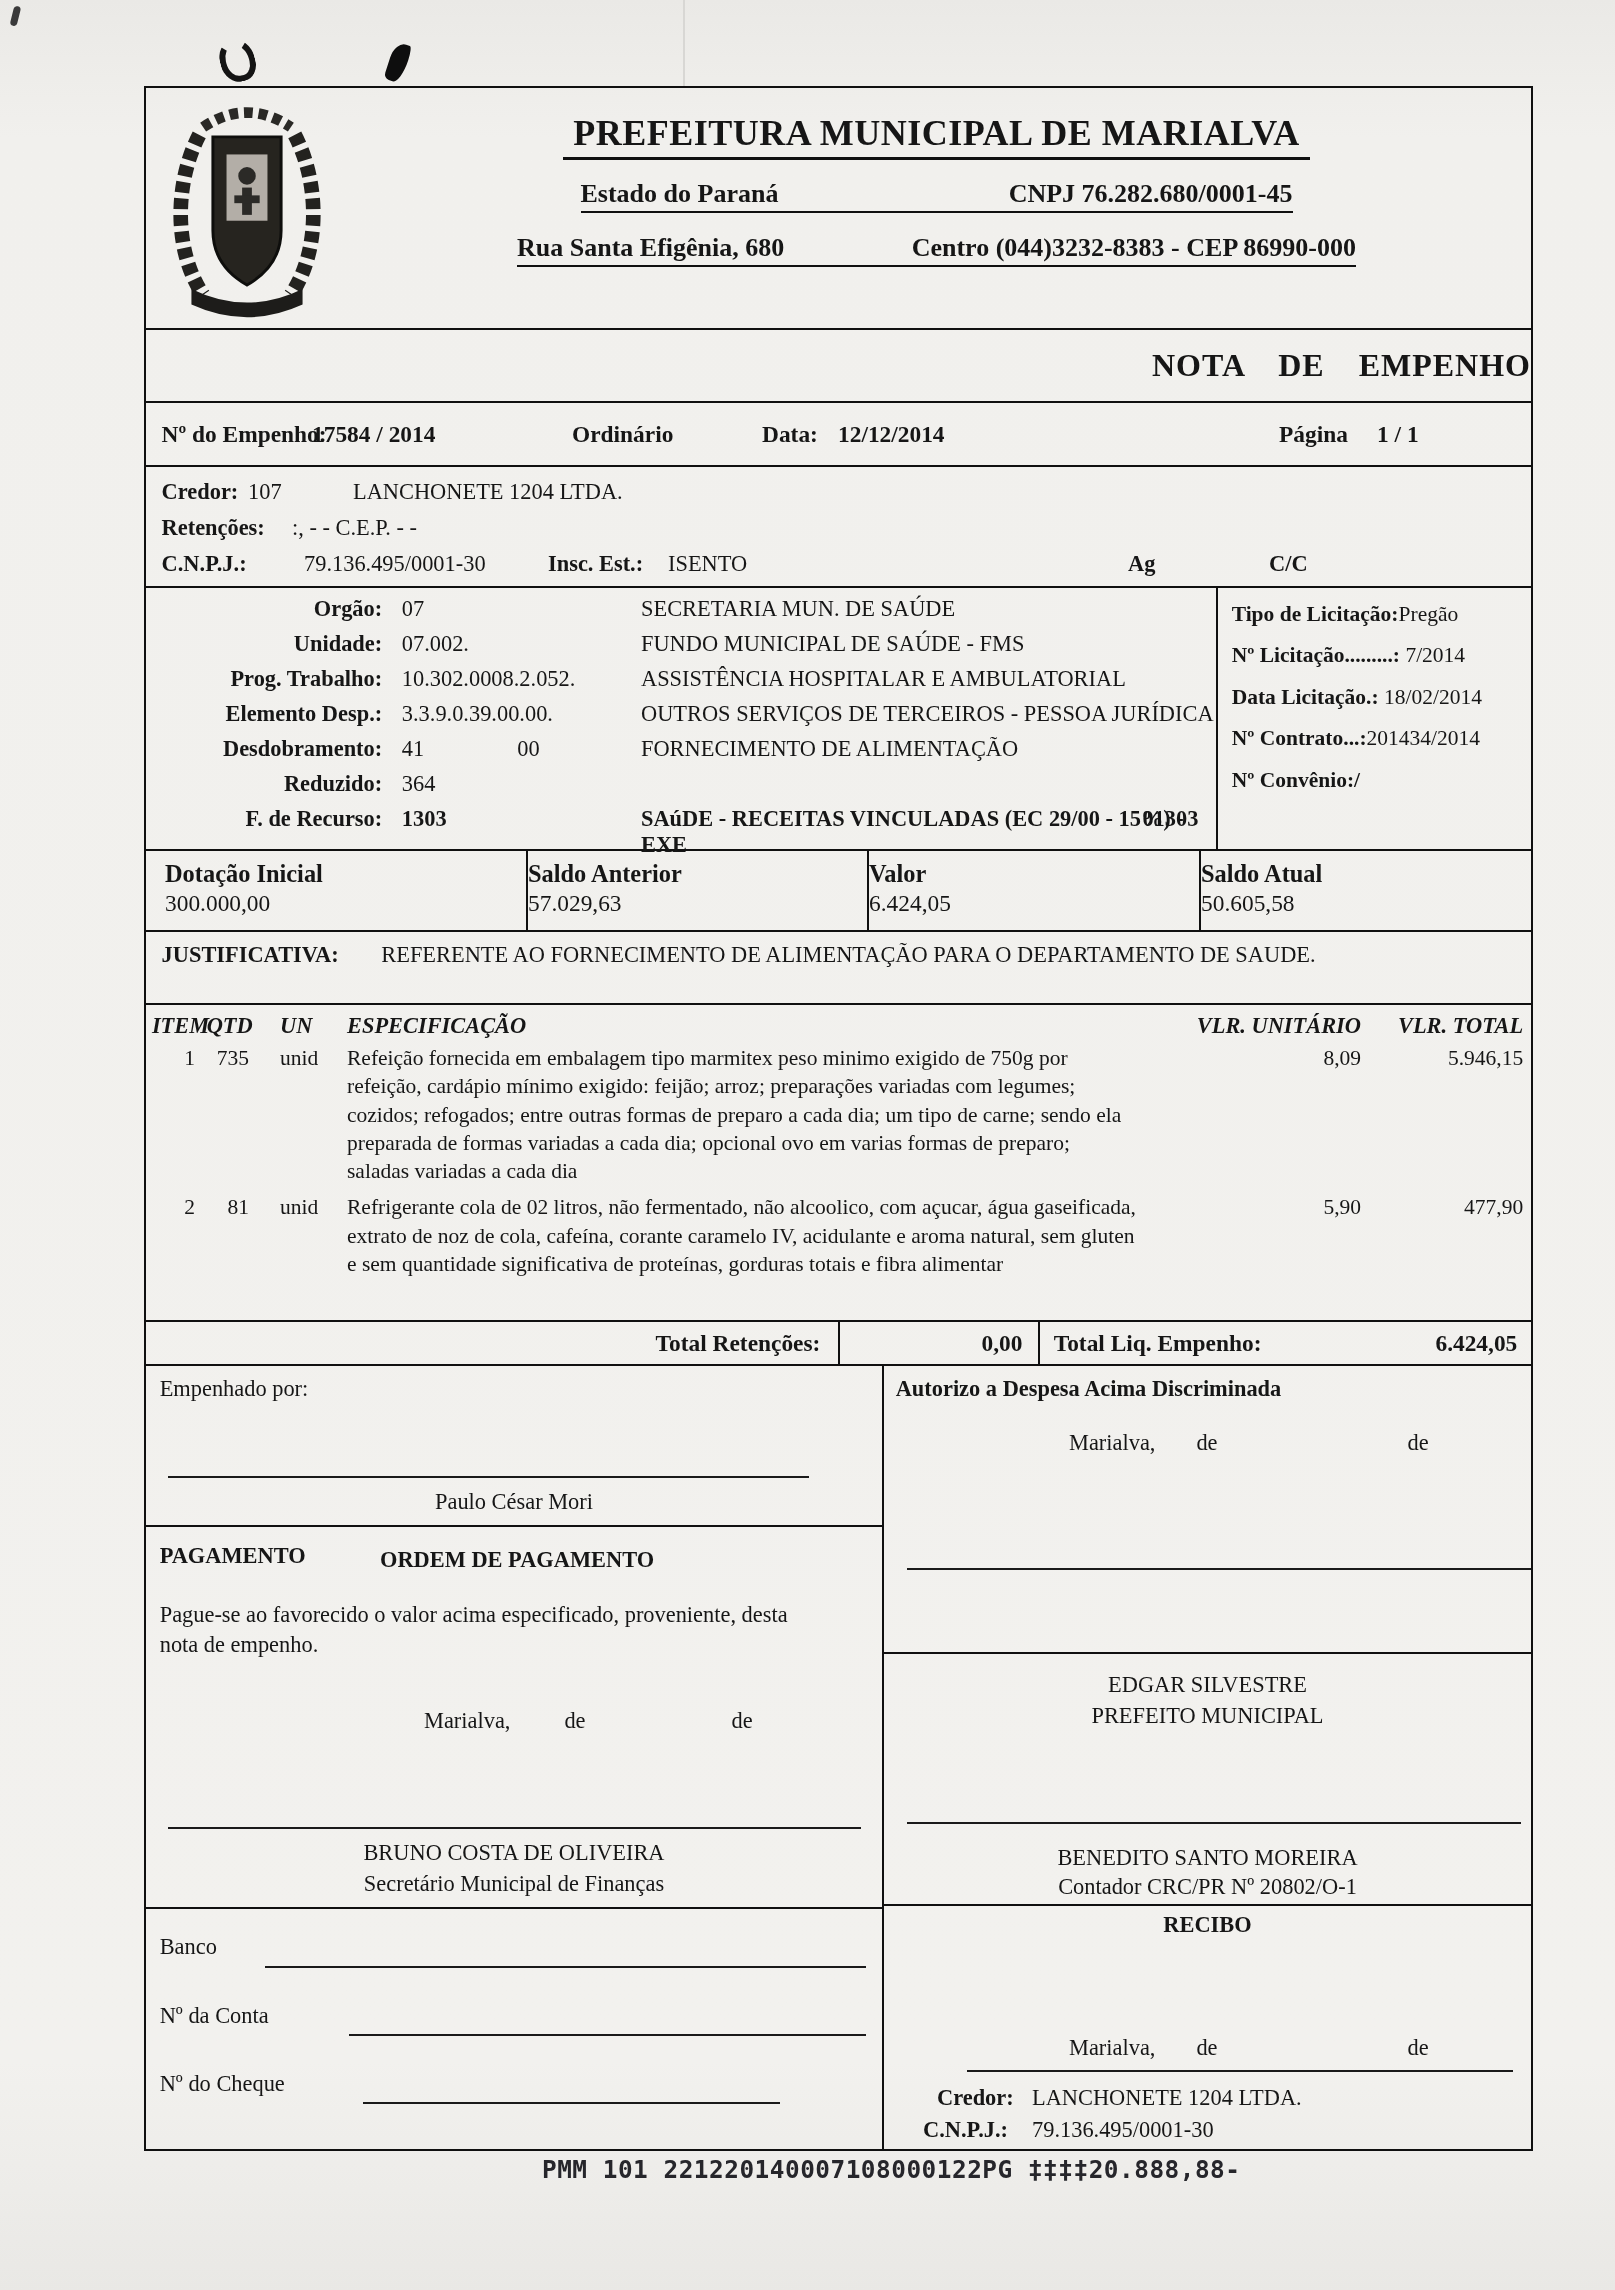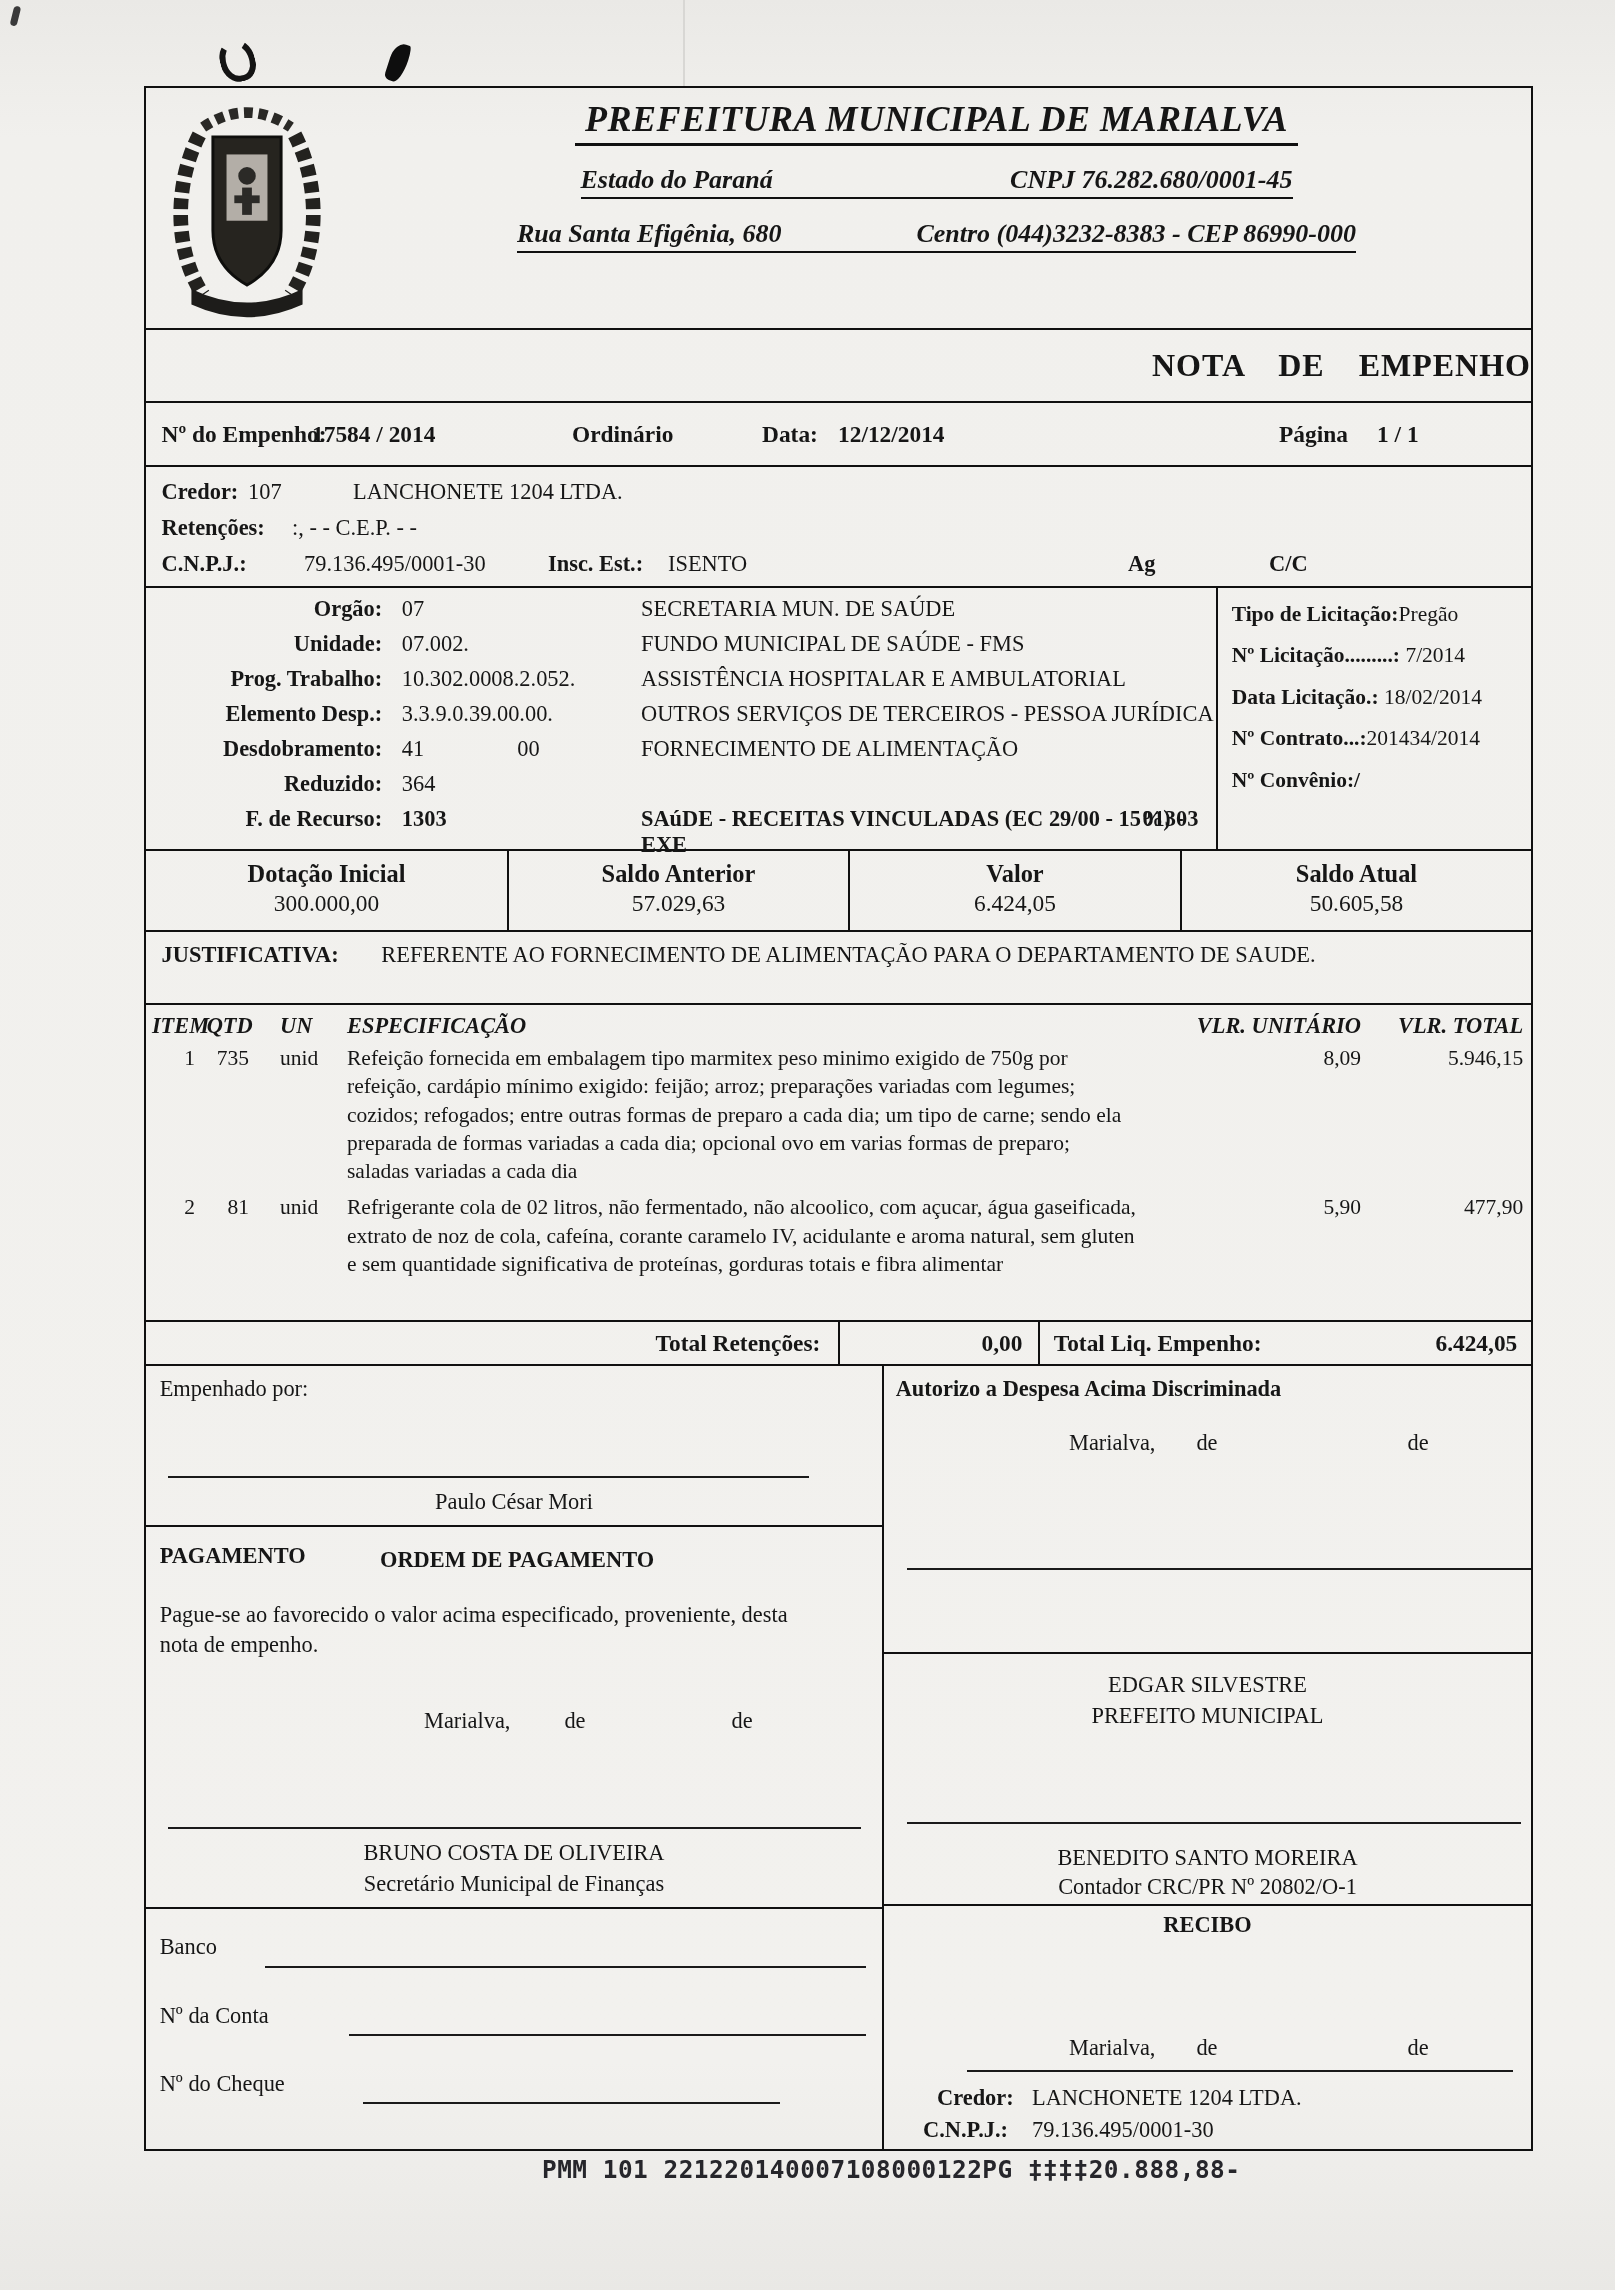--- a/index.html
+++ b/index.html
@@ -9,21 +9,21 @@
     font-family:"Liberation Serif","DejaVu Serif",serif;color:#161616;
   }
   .form{position:absolute;left:144px;top:86px;width:1389px;}
   .sec{border:2.9px solid #101010;border-top:none;box-sizing:border-box;background:transparent;}
   .sec.first{border-top:2.9px solid #101010;}
   .b{font-weight:bold;}
 
   
   .sec-header{height:244px;position:relative;}
   .logo{position:absolute;left:21.5px;top:5.9px;width:158px;height:232px;}
-  .hdr-text{position:absolute;left:215px;top:10px;width:1151px;text-align:center;font-style:italic;}
+  .hdr-text{position:absolute;left:215px;top:24px;width:1151px;text-align:center;}
   .hdr-title{display:inline-block;font-size:36px;font-weight:bold;border-bottom:3.9px solid #101010;padding:0 9.8px 2.9px;letter-spacing:0.5px;}
   .hdr-line2{margin:19.5px auto 0;width:712px;display:flex;justify-content:space-between;border-bottom:2.9px solid #101010;font-size:26px;font-weight:bold;padding-bottom:2px;}
   .hdr-line3{margin:19.5px auto 0;width:839px;display:flex;justify-content:space-between;border-bottom:2.9px solid #101010;font-size:26px;font-weight:bold;padding-bottom:2px;}
 
   
   .sec-title{height:73px;display:flex;align-items:center;justify-content:flex-end;font-size:32px;font-weight:bold;word-spacing:25px;letter-spacing:1px;}
 
   
   .sec-emp{height:64px;position:relative;font-size:23.4px;font-weight:bold;}
   .sec-emp span{position:absolute;top:17.6px;white-space:nowrap;}
@@ -39,21 +39,21 @@
   .orc-row .lab{text-align:right;padding-right:9.8px;font-weight:bold;}
   .orc-row .code{padding-left:9.8px;}
   .orc-row .code .c2{margin-left:93px;}
   .orc-row .desc{position:relative;}
   .orc-row .desc .extra{position:absolute;right:17.6px;top:0;}
   .orc-row.allbold .code,.orc-row.allbold .desc{font-weight:bold;}
   .orc-right{position:absolute;left:1070px;top:0;bottom:0;width:316px;border-left:2.9px solid #101010;padding:13.7px 0 0 13.7px;box-sizing:border-box;font-size:21.5px;}
   .lic-row{margin-bottom:16.6px;white-space:nowrap;}
 
   
-  .sec-saldos{height:81px;display:flex;text-align:center;}
+  .sec-saldos{height:81px;display:flex;text-align:left;padding-left:19px;}
   .sal-cell{box-sizing:border-box;border-right:2.9px solid #101010;padding-top:8.8px;}
   .sal-cell:last-child{border-right:none;}
   .sal-cell .lab{font-weight:bold;font-size:24.4px;}
   .sal-cell .val{font-size:23.4px;margin-top:2px;}
 
   
   .sec-just{height:73px;padding:9.8px 15.6px;box-sizing:border-box;font-size:22.4px;}
   .sec-just .lab{font-weight:bold;margin-right:37px;}
 
   

